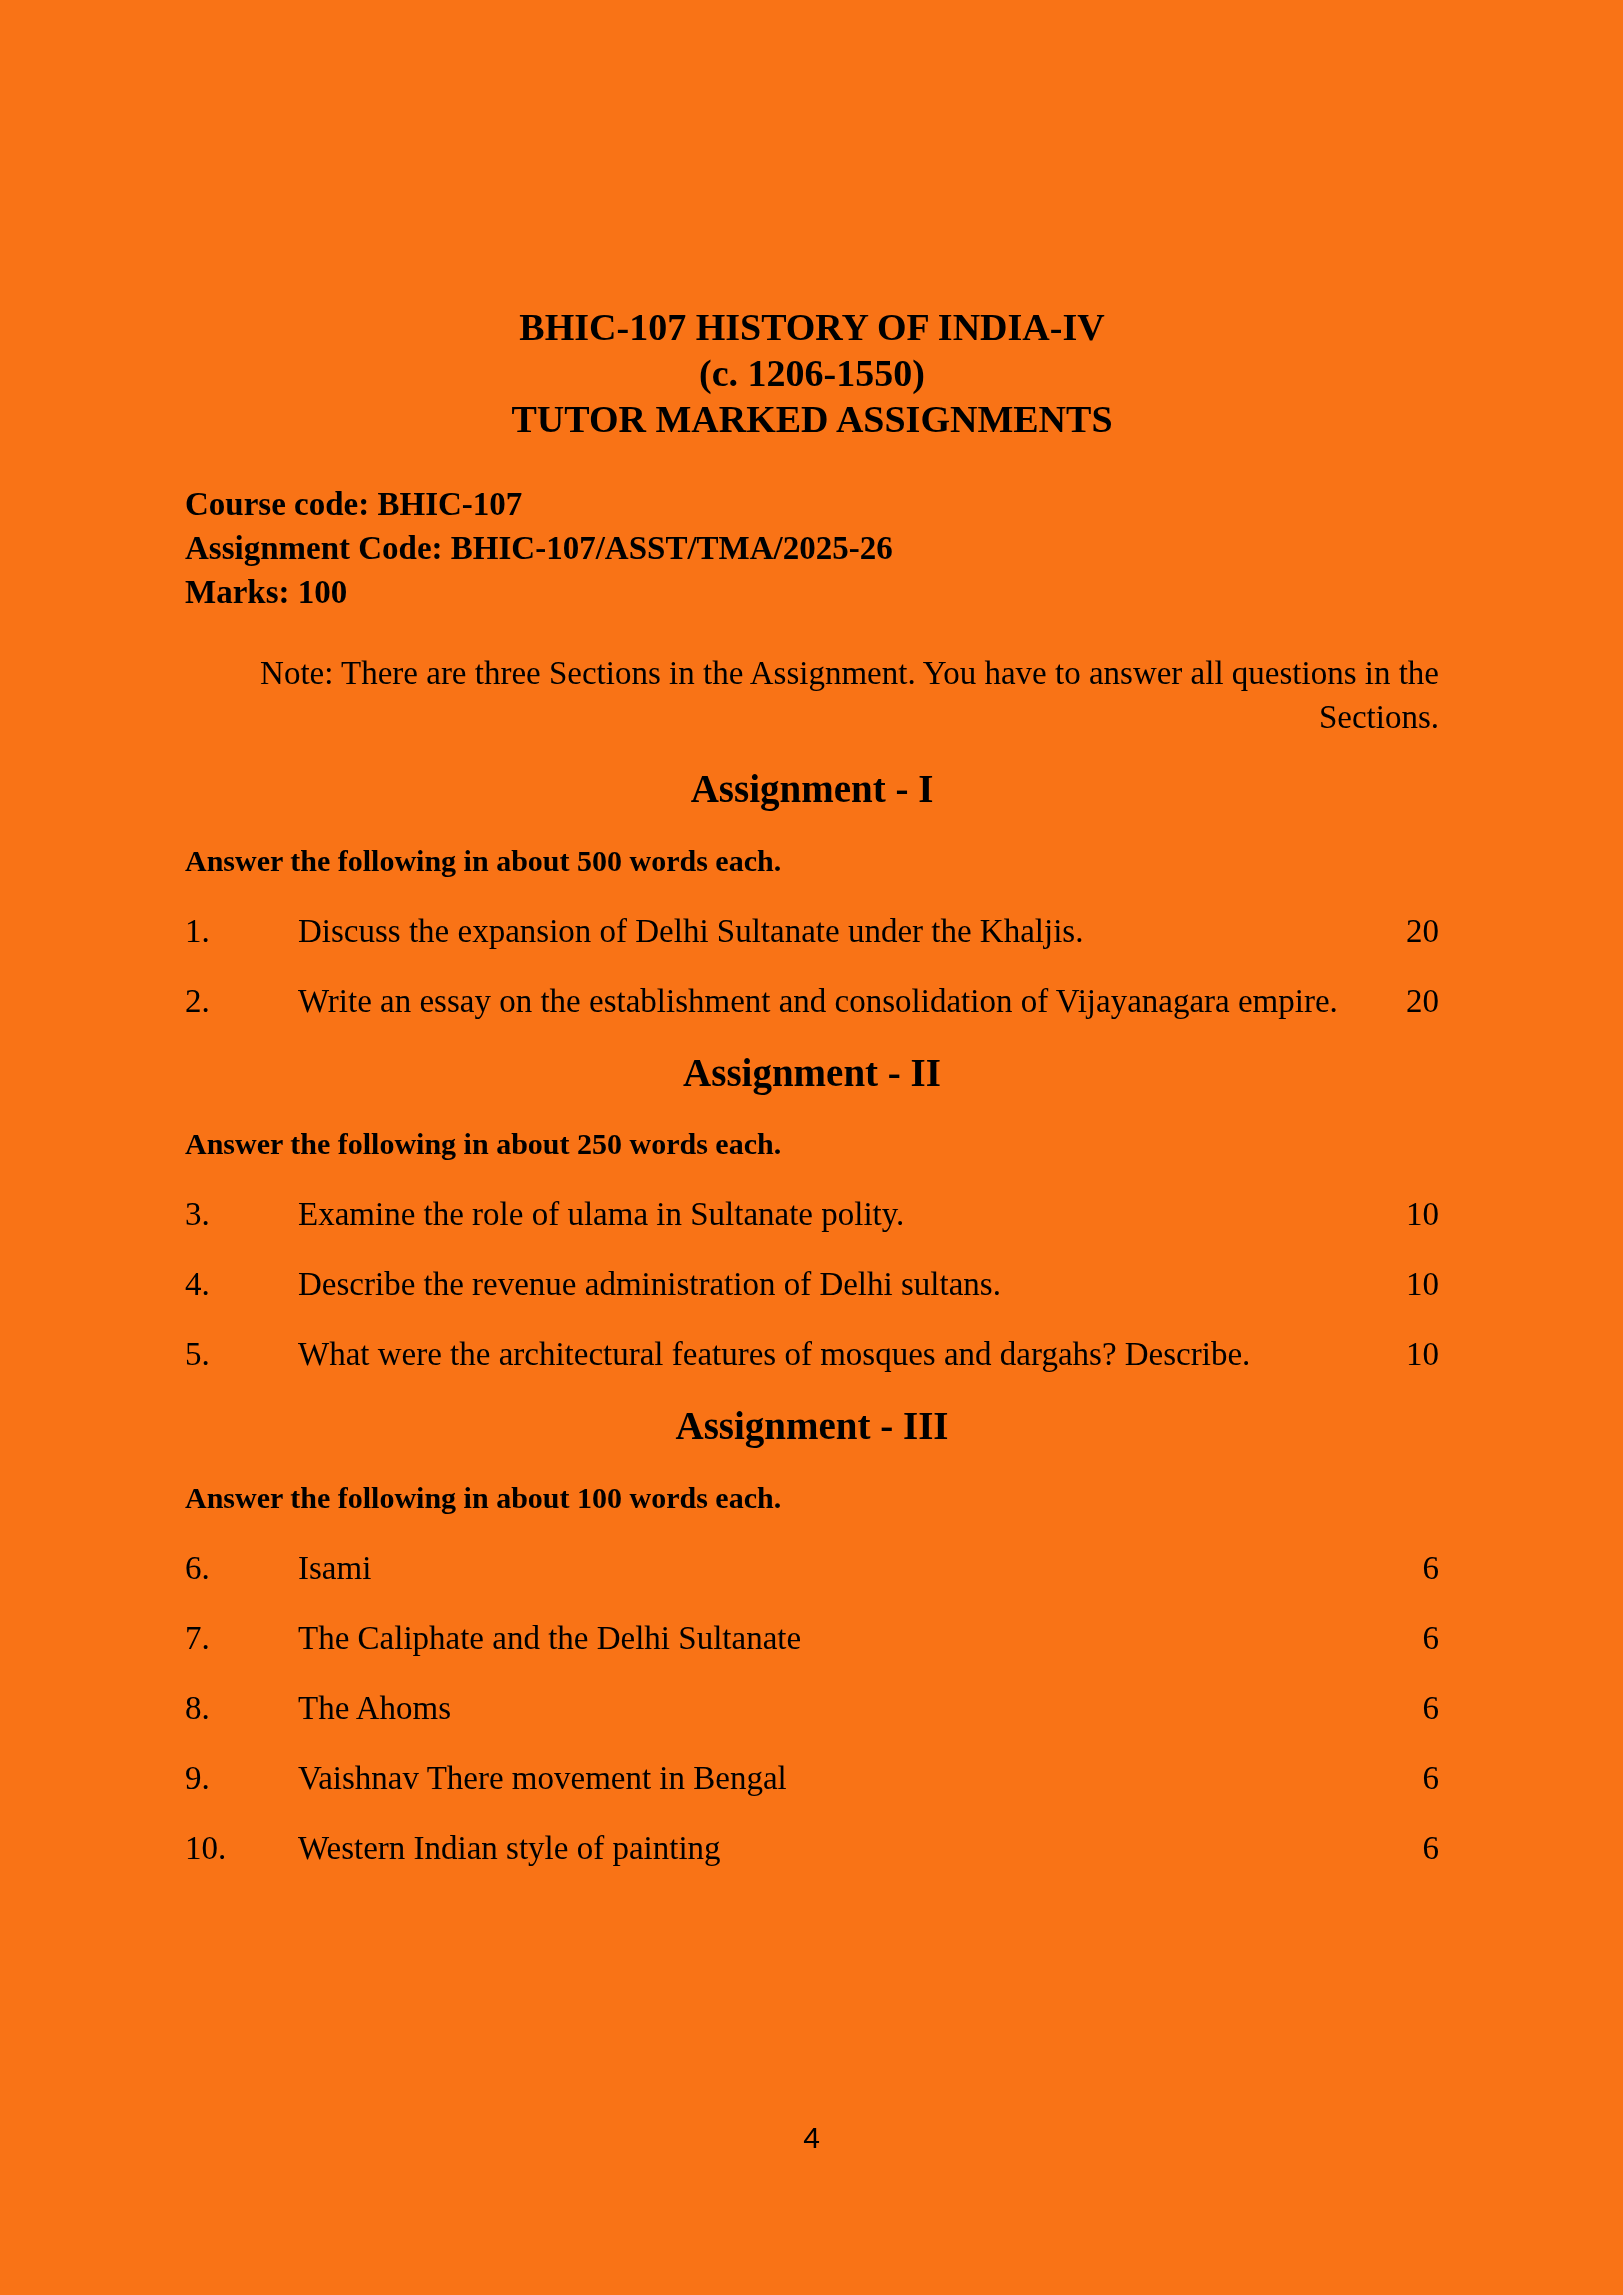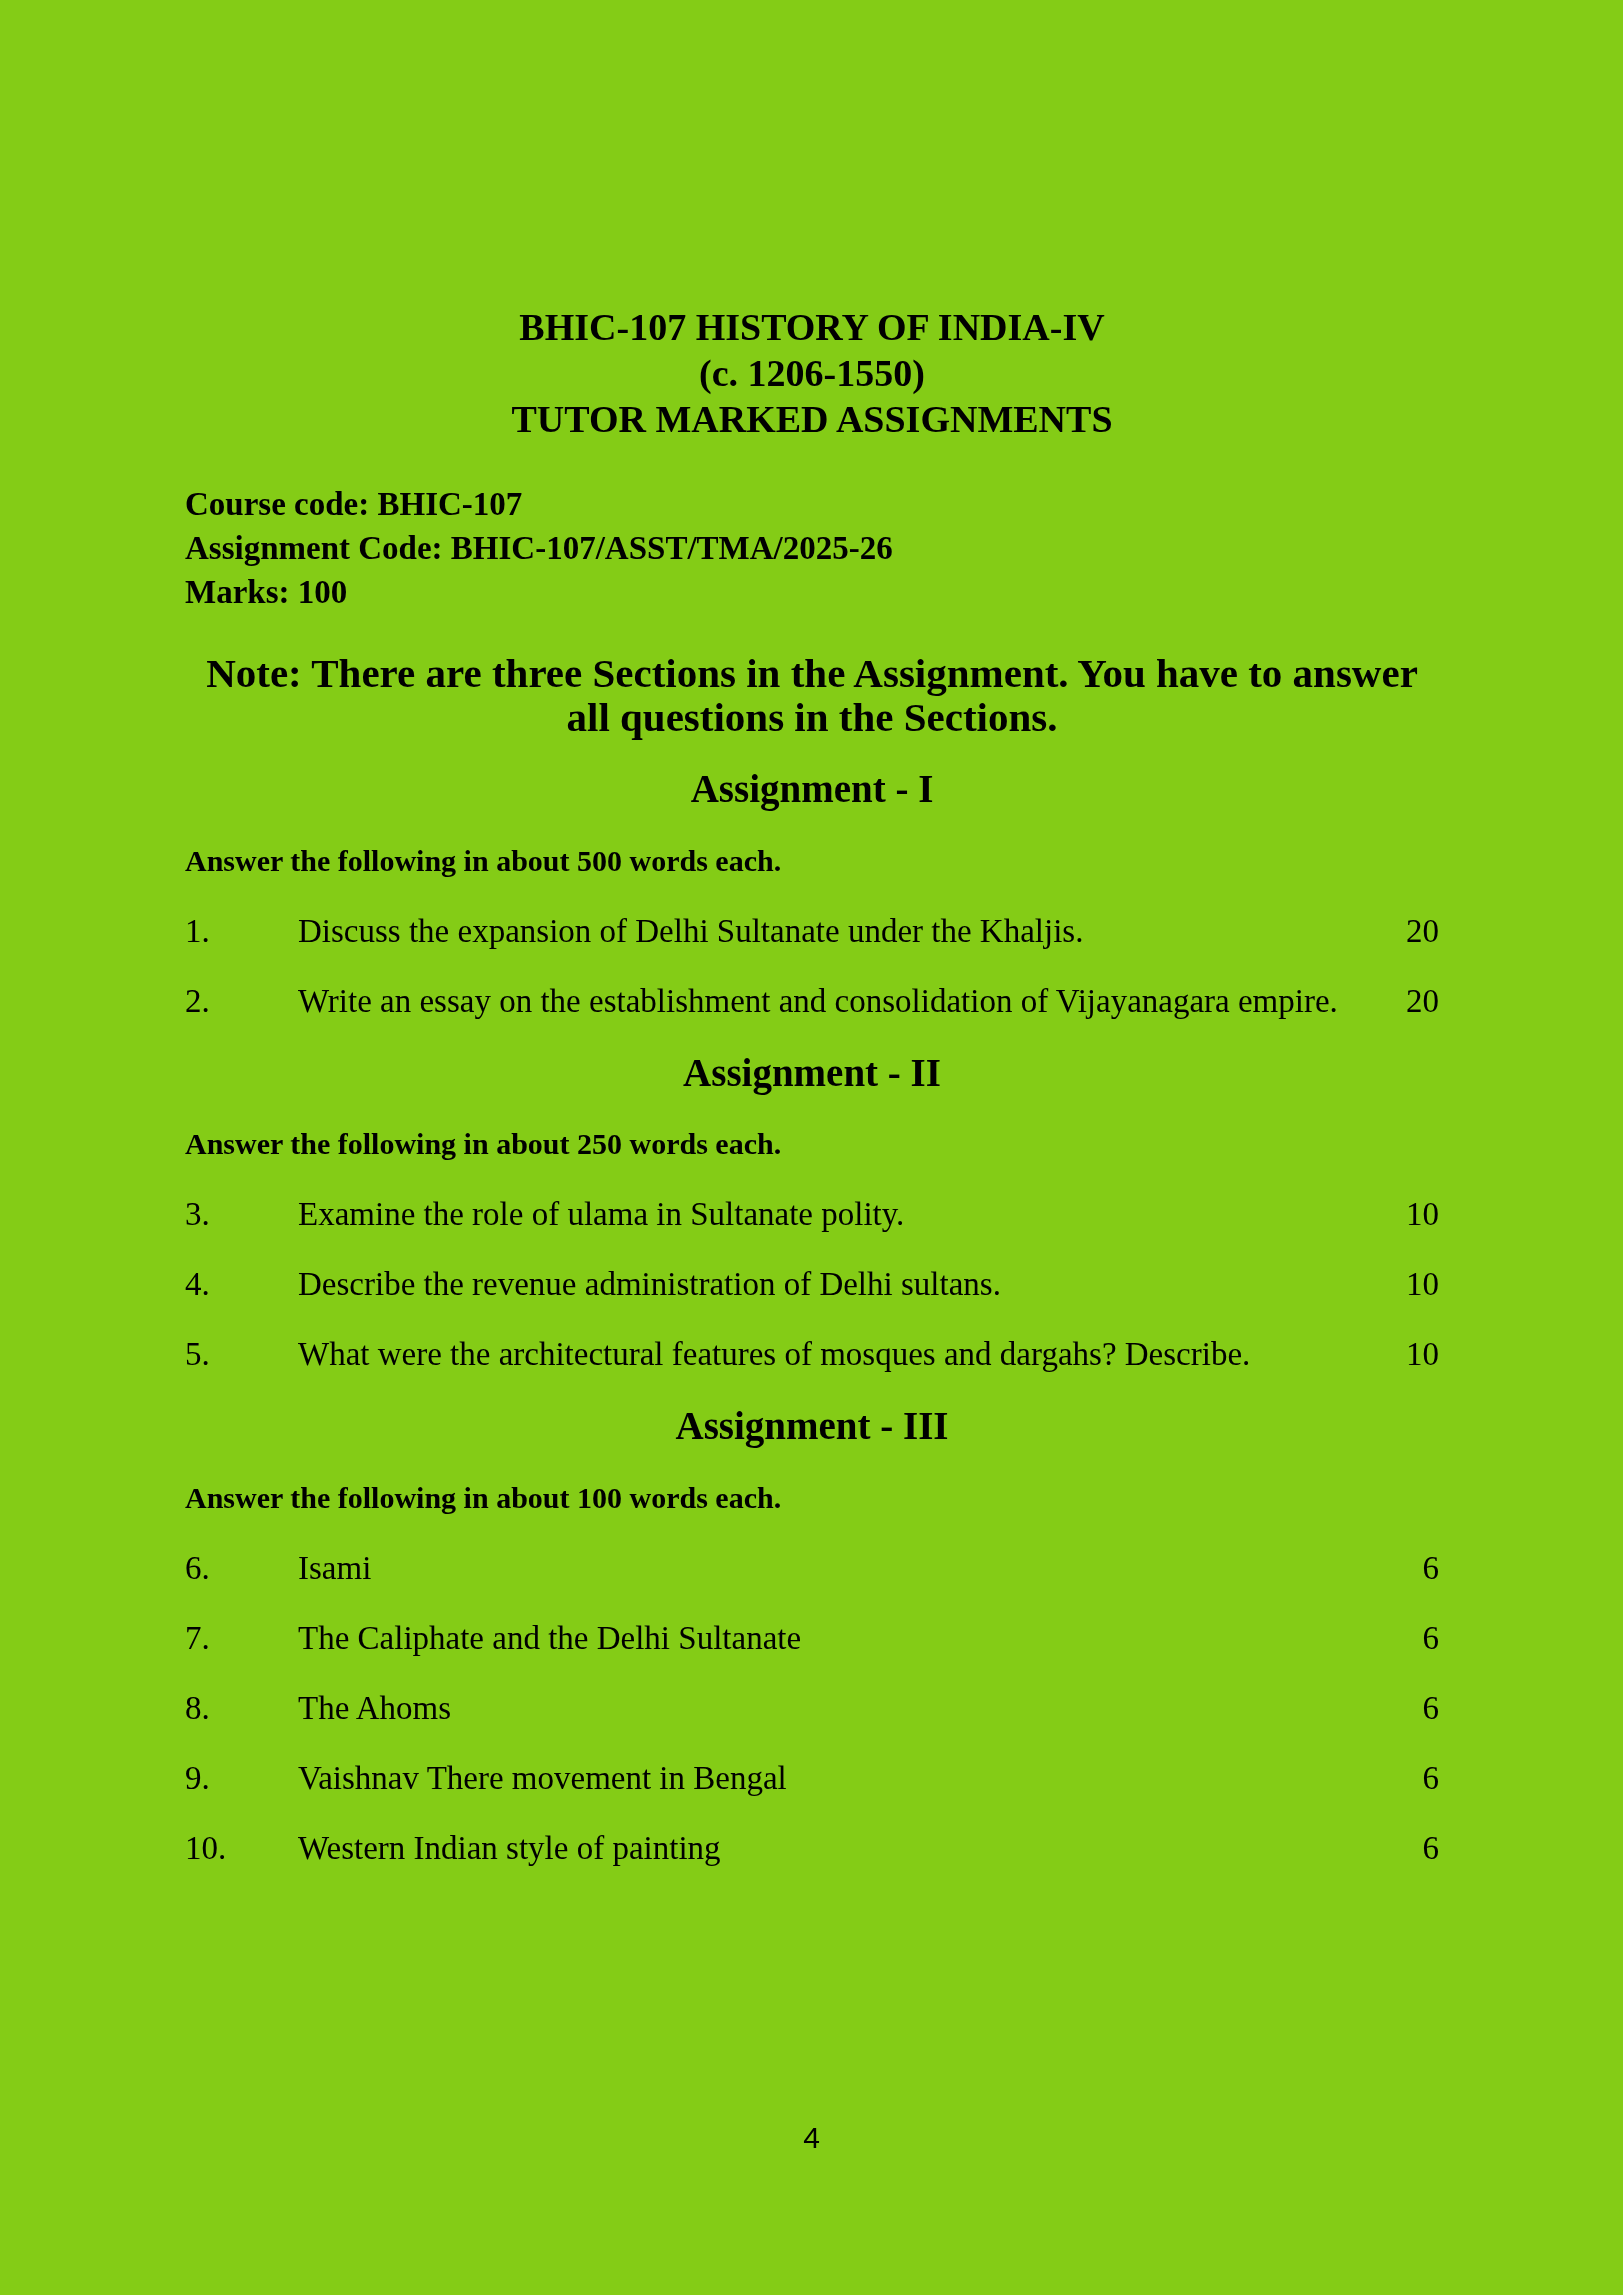--- a/index.html
+++ b/index.html
@@ -4,21 +4,21 @@
 <style>
   html, body {
     margin: 0;
     padding: 0;
     background: #e8e8e8;
   }
   .page {
     position: relative;
     width: 1623px;
     height: 2295px;
-    background: #84cc16;
+    background: #f97316;
     color: #000000;
     font-family: "Liberation Serif", serif;
     box-sizing: border-box;
     margin: 0 auto;
     overflow: hidden;
   }
   .content {
     position: absolute;
     left: 185px;
     top: 304px;
@@ -31,24 +31,24 @@
     line-height: 46px;
   }
   .meta-block {
     margin-top: 40px;
     font-weight: bold;
     font-size: 33px;
     line-height: 44px;
   }
   .note {
     margin-top: 37px;
-    font-weight: bold;
-    font-size: 41px;
+    font-weight: normal;
+    font-size: 33px;
     line-height: 44px;
-    text-align: center;
+    text-align: right;
   }
   .section-heading {
     margin-top: 28px;
     text-align: center;
     font-weight: bold;
     font-size: 39px;
     line-height: 44px;
   }
   .instruction {
     margin-top: 27.5px;

